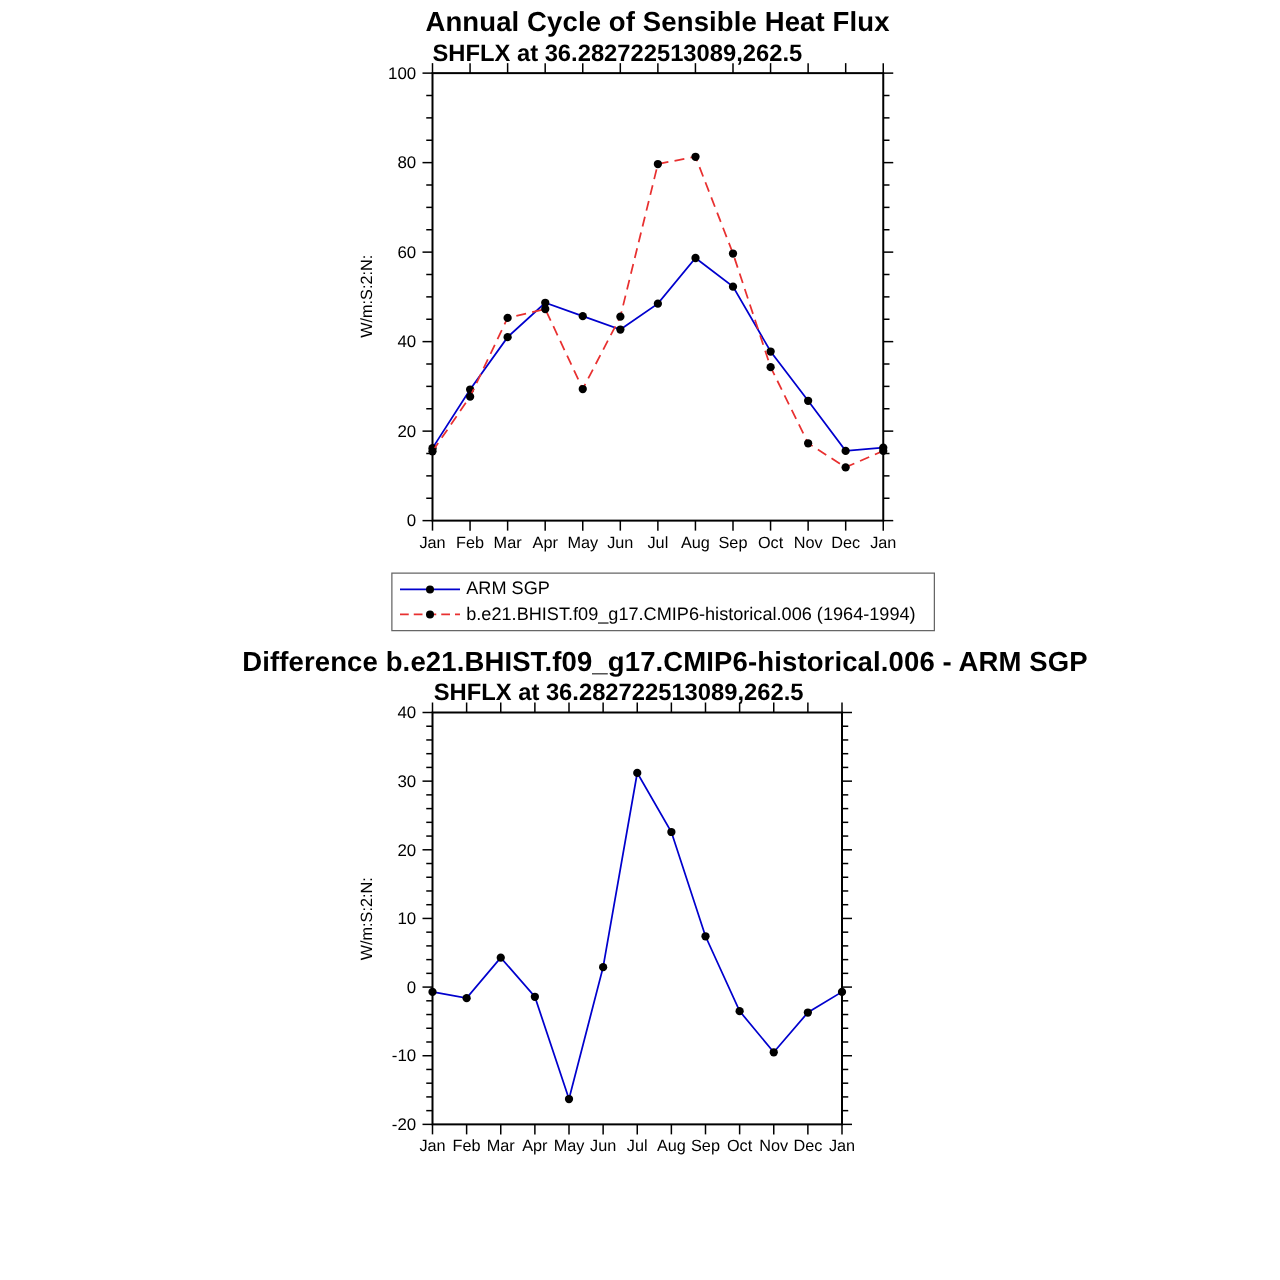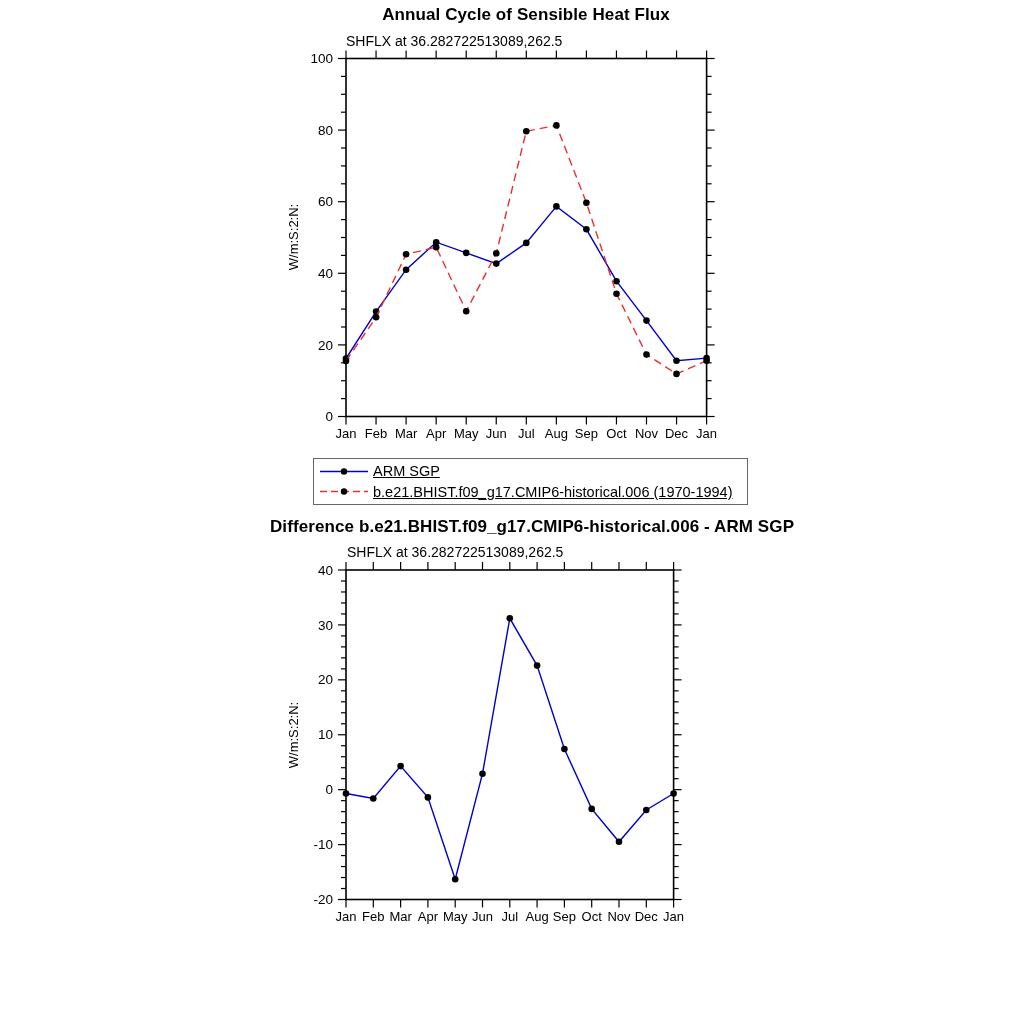--- a/index.html
+++ b/index.html
@@ -2,26 +2,26 @@
 <html><head>
 <meta charset="utf-8">
 <style>
   html,body{margin:0;padding:0;background:#fff;}
   #canvas{
     position:relative;width:1024px;height:1024px;background:#ffffff;overflow:hidden;
     font-family:"Liberation Sans",sans-serif;color:#000;
   }
   .title{
     position:absolute;transform:translateX(-50%);
-    font-size:17px;font-weight:bold;white-space:nowrap;letter-spacing:0.1px;
+    font-size:22px;font-weight:bold;white-space:nowrap;letter-spacing:0.1px;
   }
   .t-top{left:526px;top:5px;}
   .t-bot{left:532px;top:517px;}
   .subtitle{
-    position:absolute;font-size:14px;white-space:nowrap;
+    position:absolute;font-size:19px;white-space:nowrap;font-weight:bold;
   }
   .s-top{left:346px;top:33px;}
   .s-bot{left:347px;top:544px;}
   .ylab{
     position:absolute;font-size:13px;white-space:nowrap;
     transform:translate(-50%,-50%) rotate(-90deg);
   }
   .y-top{left:293px;top:237px;}
   .y-bot{left:293px;top:735px;}
   #charts{position:absolute;left:0;top:0;}
@@ -30,21 +30,21 @@
   .xlab{font-family:"Liberation Sans",sans-serif;font-size:13px;text-anchor:middle;fill:#000;}
   .ynum{font-family:"Liberation Sans",sans-serif;font-size:13.5px;text-anchor:end;fill:#000;}
   .legend{
     position:absolute;left:313px;top:458px;width:435px;height:47px;
     border:1px solid #666;background:#fff;box-sizing:border-box;
     display:flex;flex-direction:column;justify-content:space-around;
     padding:2px 0 2px 4px;
   }
   .lrow{display:flex;align-items:center;height:20px;}
   .lsample{flex:0 0 52px;}
-  .llabel{font-size:14.5px;white-space:nowrap;margin-left:3px;text-decoration:underline;}
+  .llabel{font-size:14.5px;white-space:nowrap;margin-left:3px;}
 </style>
 </head>
 <body>
 
 <div id="canvas">
 
   <svg id="charts" width="1024" height="1024" viewBox="0 0 1024 1024">
       <g>
         <rect x="346" y="58.5" width="360.6" height="358" class="frame"></rect>
         <g>
@@ -314,21 +314,21 @@
         <line x1="2" y1="6.5" x2="50" y2="6.5" stroke="#0000cd" stroke-width="1.5"></line>
         <circle cx="26" cy="6.5" r="3.2" fill="#000"></circle>
       </svg>
       <span class="llabel">ARM SGP</span>
     </div>
     <div class="lrow">
       <svg class="lsample" width="52" height="13">
         <line x1="2" y1="6.5" x2="50" y2="6.5" stroke="#e83030" stroke-width="1.5" stroke-dasharray="7,4"></line>
         <circle cx="26" cy="6.5" r="3.2" fill="#000"></circle>
       </svg>
-      <span class="llabel">b.e21.BHIST.f09_g17.CMIP6-historical.006 (1970-1994)</span>
+      <span class="llabel">b.e21.BHIST.f09_g17.CMIP6-historical.006 (1964-1994)</span>
     </div>
   </div>
 
   <div class="title t-bot">Difference b.e21.BHIST.f09_g17.CMIP6-historical.006 - ARM SGP</div>
   <div class="subtitle s-bot">SHFLX at 36.282722513089,262.5</div>
   <div class="ylab y-bot">W/m:S:2:N:</div>
 
 </div>
 
 </body></html>

